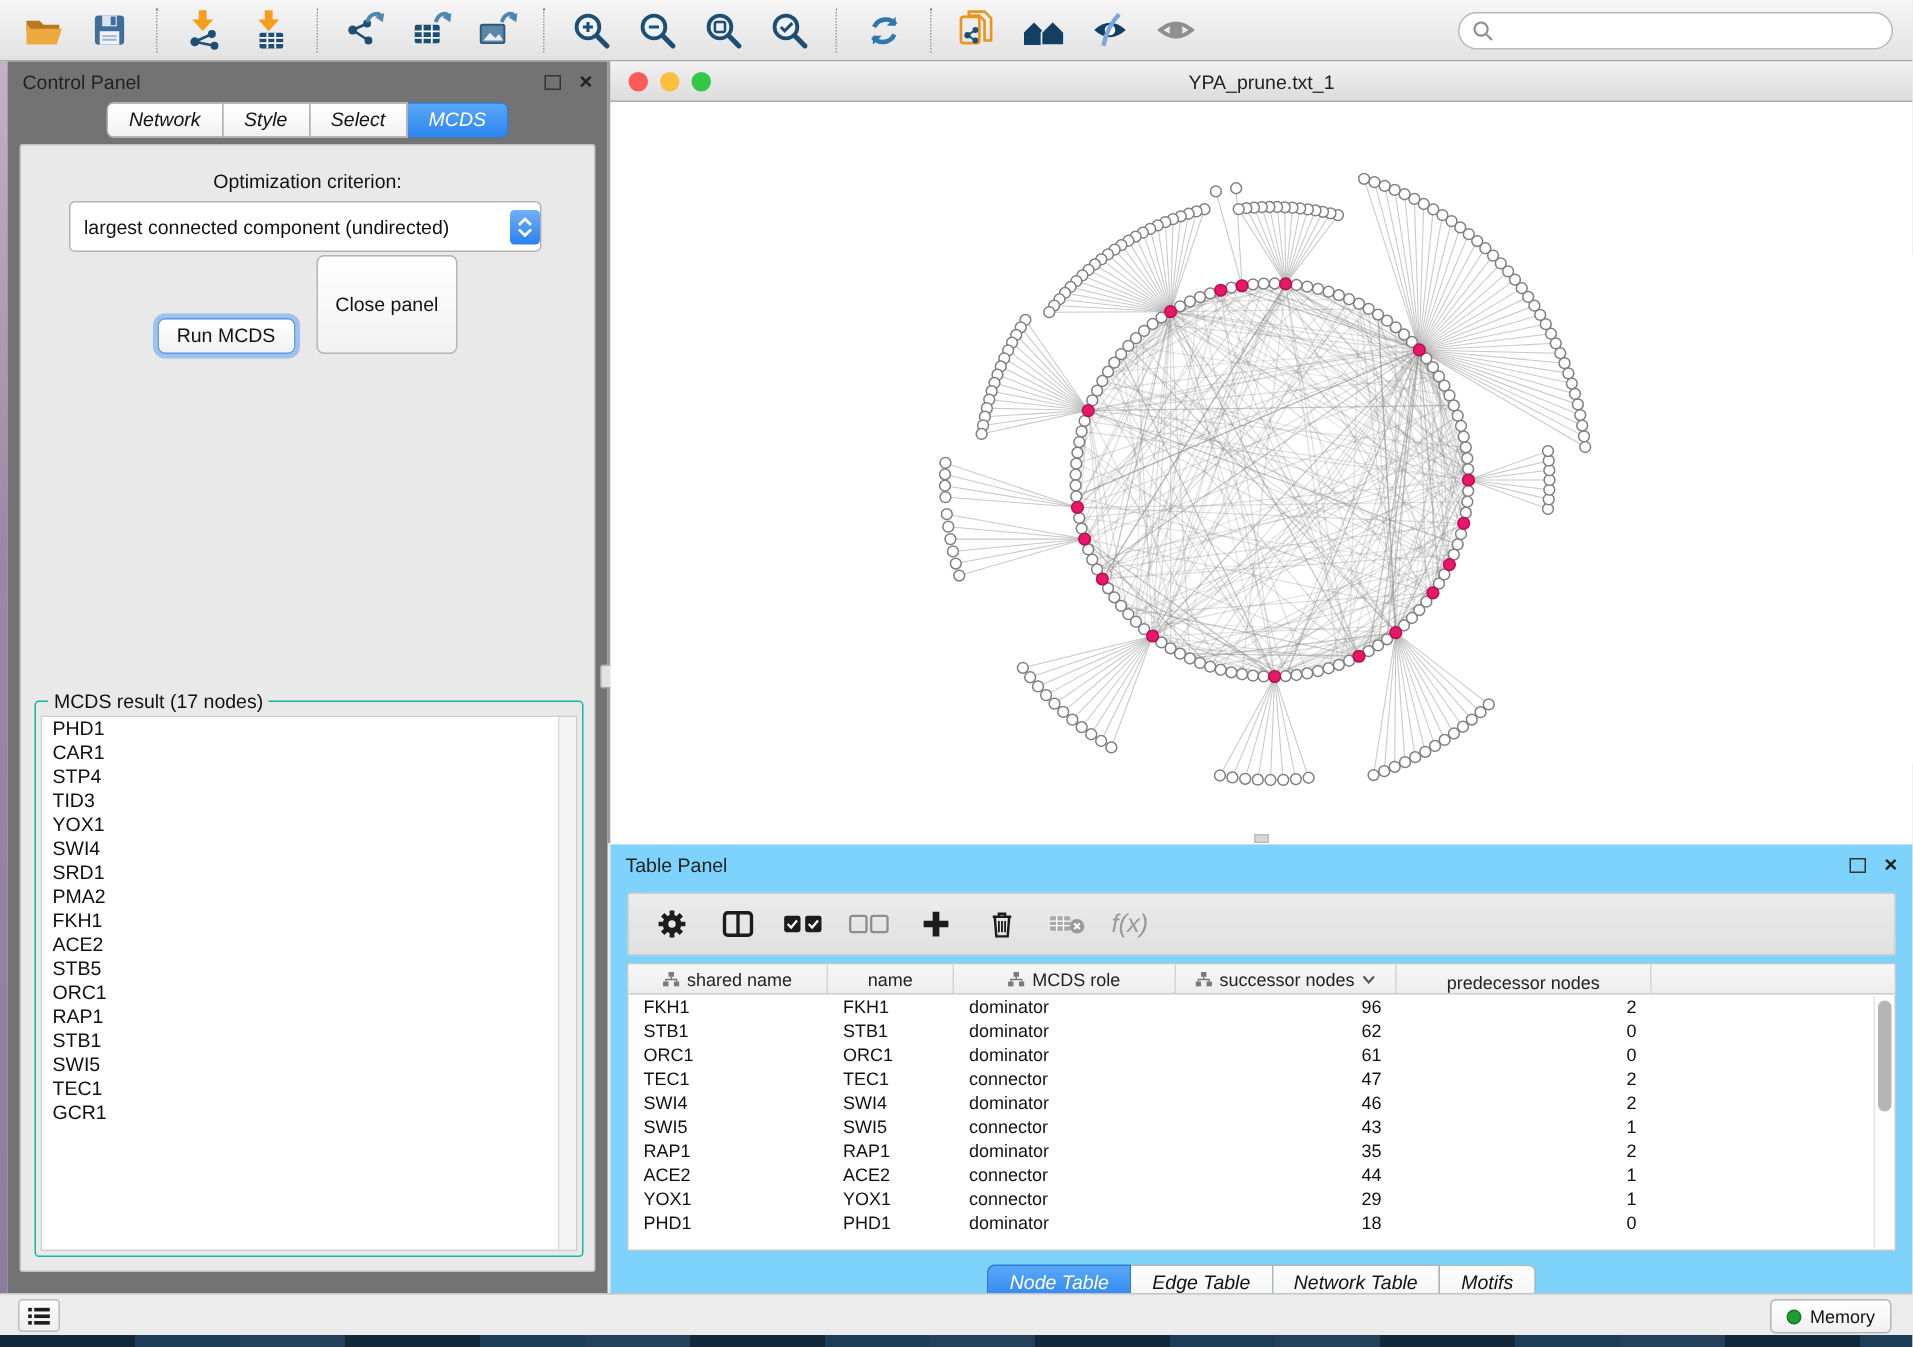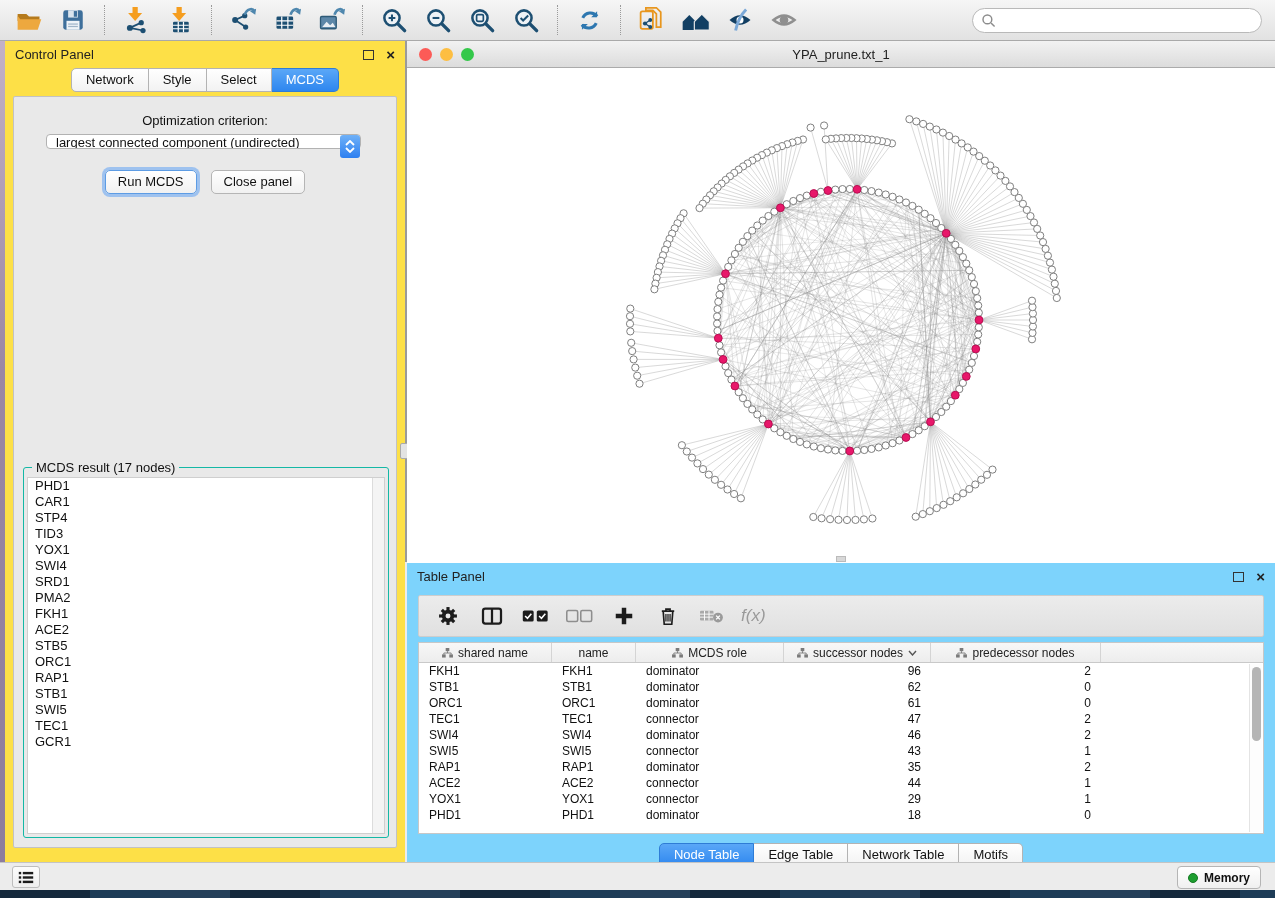--- a/index.html
+++ b/index.html
@@ -17,46 +17,46 @@
     display:flex; align-items:center; padding-left:8px; }
   .searchbox input { border:none; outline:none; flex:1; height:20px; font-size:13px; background:transparent; font-family:"Liberation Sans",sans-serif;}
 
   
   .left-strip { position:absolute; left:0; top:41px; width:5px; height:822px;
     background:linear-gradient(#c3b1c6,#9b87a4 40%,#8d7d9d); }
   .bottom-strip { position:absolute; left:0; top:890px; width:1275px; height:8px;
     background:repeating-linear-gradient(90deg,#14283c 0 90px,#1d3c57 90px 160px,#25405a 160px 230px); }
 
   
-  .cpanel { position:absolute; left:5px; top:41px; width:400px; height:821px; background:#fde047; }
+  .cpanel { position:absolute; left:5px; top:41px; width:400px; height:821px; background:#737373; }
   .panel-head { height:27px; display:flex; align-items:center; padding:0 10px; font-size:13px; color:#222; }
   .panel-head .spacer { flex:1; }
   .float-glyph { width:11px; height:10px; border:1.5px solid #333; display:inline-block; margin-right:12px; }
   .close-glyph { font-size:15px; font-weight:bold; color:#222; line-height:10px; }
 
-  .seg-tabs { display:flex; justify-content:center; }
+  .seg-tabs { display:flex; justify-content:center;font-style:italic; }
   .seg { border:1px solid #b3b3b3; border-left:none; background:linear-gradient(#ffffff,#f2f2f2);
     padding:3px 14px 4px; font-size:13px; color:#111; }
   .seg:first-child { border-left:1px solid #b3b3b3; border-radius:5px 0 0 5px; }
   .seg:last-child { border-radius:0 5px 5px 0; }
   .seg.active { background:linear-gradient(#5aa7f7,#2e86ef); color:#fff; border-color:#2e7cd6; }
 
   .cp-content { position:absolute; left:8px; top:55px; width:384px; height:752px;
     background:#e9e9e9; border:1px solid #c2c2c2; border-radius:2px; }
   .opt-label { text-align:center; margin-top:16px; font-size:13px; }
-  .dropdown { position:absolute; left:32px; top:37px; width:315px; height:15px; background:#fff;
-    border:1px solid #b2b2b2; border-radius:4px; display:flex; }
+  .dropdown { position:absolute; left:32px; top:37px; width:315px; height:34px; background:#fff;
+    border:1px solid #b2b2b2; border-radius:4px; display:flex; align-items:center; }
   .dropdown .val { flex:1; padding-left:9px; font-size:13px; white-space:nowrap; overflow:hidden; }
   .dd-stepper { width:20px; height:23px; margin-right:0px; border-radius:3px;
     background:linear-gradient(#6fb1f8,#2d7ff0); display:flex; flex-direction:column;
     align-items:center; justify-content:center; gap:1px; }
   .dd-stepper svg { display:block; }
   .btn { background:linear-gradient(#ffffff,#f1f1f1); border:1px solid #b5b5b5; border-radius:5px;
     font-size:13px; padding:3px 12px 4px; color:#111; font-family:"Liberation Sans",sans-serif;}
-  .btn.focus { box-shadow:0 0 0 3px rgba(108,168,243,.6); border-color:#5d9ce4; }
+  .btn.focus { box-shadow:0 0 0 3px rgba(108,168,243,.6); border-color:#5d9ce4;margin-top:42px; }
   .btn-row { position:absolute; top:73px; left:0; width:100%; display:flex; justify-content:center; gap:14px; }
 
   .result-fieldset { position:absolute; left:9px; top:370px; width:366px; height:371px;
     border:1px solid #14b8a6; border-radius:3px; }
   .result-legend { position:absolute; left:8px; top:-8px; background:#e9e9e9; padding:0 4px; font-size:13px; }
   .result-list { position:absolute; left:3px; top:9px; right:3px; bottom:3px; background:#fff;
     border:1px solid #cfcfcf; overflow:hidden; }
   .result-scroll { position:absolute; right:0; top:0; bottom:0; width:12px; background:#f4f4f4; border-left:1px solid #dcdcdc; }
   .result-item { font-size:13px; line-height:16px; padding-left:7px; }
 
@@ -93,21 +93,21 @@
   .tbl-scroll { position:absolute; right:1px; top:21px; bottom:1px; width:13px; background:#fdfdfd; border-left:1px solid #e4e4e4; }
   .tbl-thumb { position:absolute; left:2px; top:3px; width:9px; height:74px; background:#b5b5b5; border-radius:5px; }
 
   .tp-tabs { position:absolute; left:0; top:280px; width:100%; display:flex; justify-content:center; }
 
   
   .statusbar { position:absolute; left:0; top:862px; width:1275px; height:28px; background:#ececec; border-top:1px solid #c4c4c4; }
   .list-btn { position:absolute; left:12px; top:3px; width:28px; height:22px; background:linear-gradient(#fcfcfc,#efefef);
     border:1px solid #bdbdbd; border-radius:3px; display:flex; align-items:center; justify-content:center; }
   .mem-btn { position:absolute; right:14px; top:3px; height:23px; background:linear-gradient(#ffffff,#f0f0f0);
-    border:1px solid #b5b5b5; border-radius:4px; display:flex; align-items:center; gap:6px; padding:0 10px; font-size:12px;font-weight:bold; }
+    border:1px solid #b5b5b5; border-radius:4px; display:flex; align-items:center; gap:6px; padding:0 10px; font-size:12px; }
   .mem-dot { width:10px; height:10px; border-radius:50%; background:#1e9e30; border:1px solid #157a24; }
 
   .hdiv-handle { position:absolute; left:836px; top:556px; width:10px; height:6px; background:#d8d8d8; border:1px solid #bbb; }
 </style>
 </head>
 <body>
 
 <div class="toolbar">
   <div class="tbtn">
     <svg width="28" height="28" viewBox="0 0 32 32">
@@ -1165,21 +1165,21 @@
             <rect x="4" y="0" width="4" height="3.5" fill="#7a7a7a"></rect>
             <rect x="0" y="7" width="4" height="3.5" fill="#7a7a7a"></rect>
             <rect x="8" y="7" width="4" height="3.5" fill="#7a7a7a"></rect>
             <path d="M6 3.5 v2 M2 7 V5.5 h8 V7" stroke="#7a7a7a" fill="none" stroke-width="1"></path>
           </svg>
           <span>successor nodes</span>
           <svg width="9" height="6" viewBox="0 0 9 6">
             <path d="M1 1 L4.5 5 L8 1" stroke="#555" fill="none" stroke-width="1.4"></path>
           </svg>
         </div>
-        <div class="th" style="width: 170px;">
+        <div class="th" style="width: 170px; flex-direction: column;">
           <svg width="11" height="10" viewBox="0 0 12 11">
             <rect x="4" y="0" width="4" height="3.5" fill="#7a7a7a"></rect>
             <rect x="0" y="7" width="4" height="3.5" fill="#7a7a7a"></rect>
             <rect x="8" y="7" width="4" height="3.5" fill="#7a7a7a"></rect>
             <path d="M6 3.5 v2 M2 7 V5.5 h8 V7" stroke="#7a7a7a" fill="none" stroke-width="1"></path>
           </svg>
           <span>predecessor nodes</span>
         </div>
         <div class="th" style="flex: 1 1 0%; border-right: none;"></div>
       </div>

